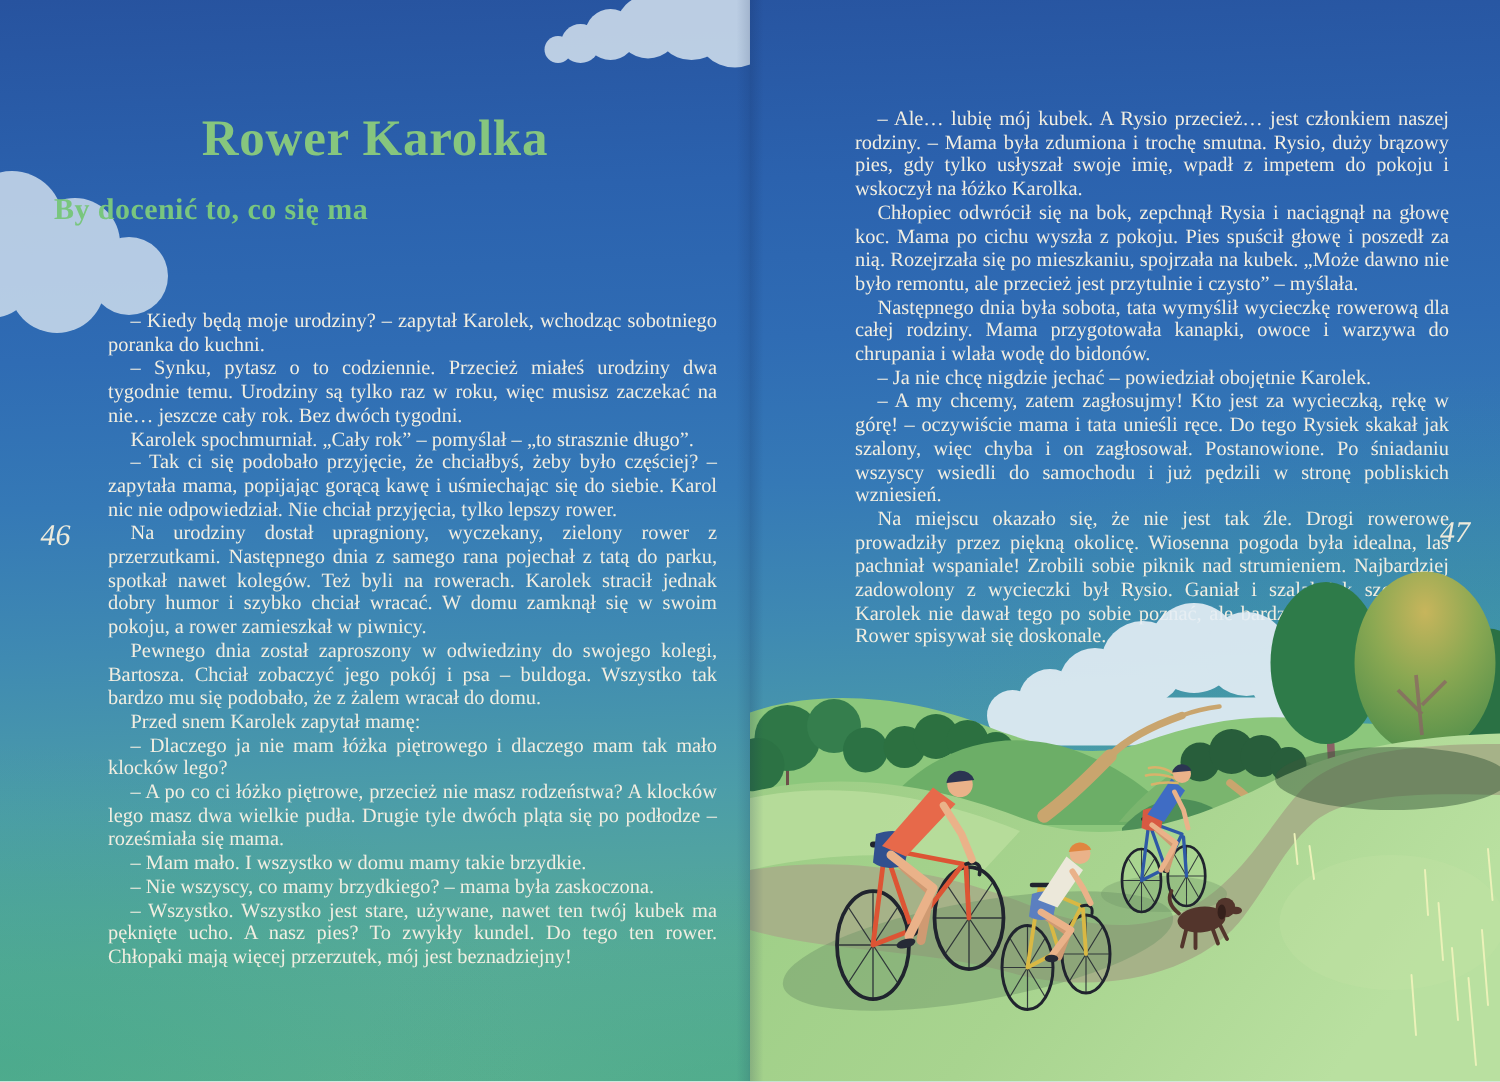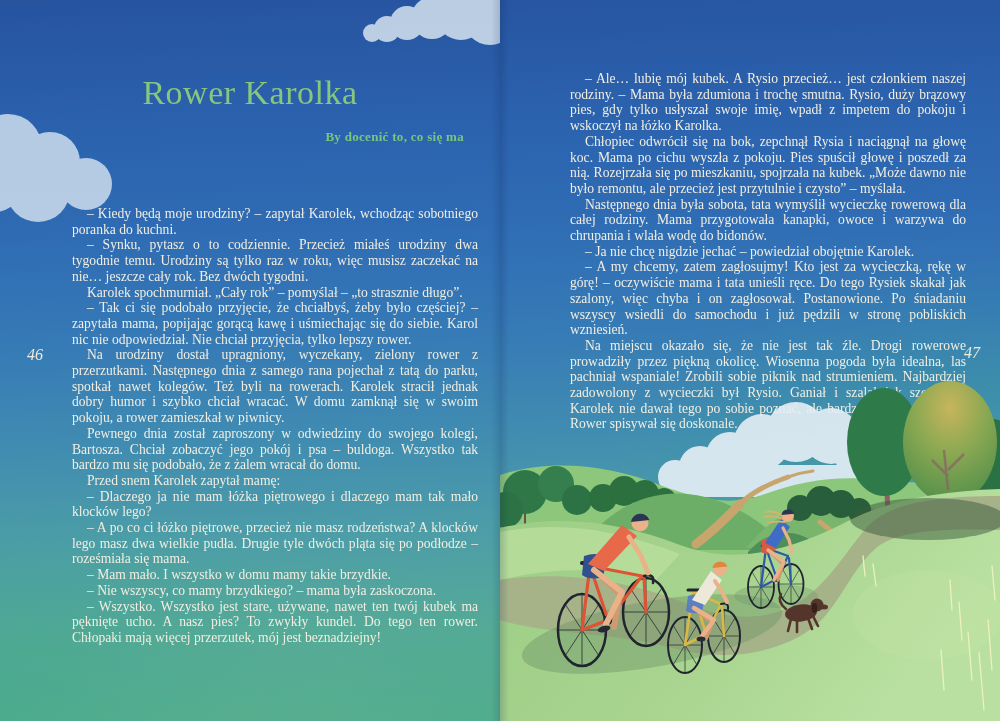--- a/index.html
+++ b/index.html
@@ -15,36 +15,36 @@
   .page { position:absolute; top:0; height:721px; width:500px; overflow:hidden; }
   .page-left  { left:0; }
   .page-right { left:500px; }
   .fold {
     position:absolute; top:0; left:491px; width:18px; height:721px;
     background:linear-gradient(90deg, rgba(15,35,80,0) 0%, rgba(15,35,80,.13) 45%, rgba(15,35,80,.18) 52%, rgba(15,35,80,0) 100%);
     pointer-events:none;
   }
   .chapter-title {
     position:absolute; left:36px; width:428px; top:74px; margin:0;
-    text-align:center; font-size:34px; font-weight:normal; letter-spacing:.5px;
+    text-align:center; font-size:34px; font-weight:bold; letter-spacing:.5px;
     color:#86c67e;
   }
   .chapter-subtitle {
     position:absolute; left:36px; width:428px; top:129px; margin:0;
-    text-align:right; font-size:13px; font-weight:bold; letter-spacing:.3px;
+    text-align:left; font-size:20px; font-weight:bold; letter-spacing:.3px;
     color:#79c67e;
   }
   .body-text p {
     margin:0; text-align:justify; text-indent:15px;
     color:#f2eee1; font-size:13.6px; line-height:15.7px;
   }
   .text-left  { position:absolute; left:72px; top:206px; width:406px; }
   .text-right { position:absolute; left:70px; top:71px;  width:396px; }
   .pagenum {
-    position:absolute; font-style:italic; font-size:16px; color:#eeebdc;
+    position:absolute; font-style:italic; font-size:20px; color:#eeebdc;
   }
   .pn-left  { left:27px;  top:346px; }
   .pn-right { right:20px; top:344px; }
   .cloudsvg { position:absolute; pointer-events:none; }
   .illustration { position:absolute; left:0; bottom:0; width:500px; height:341px; }
 </style>
 </head>
 <body>
 
 <div class="spread">

